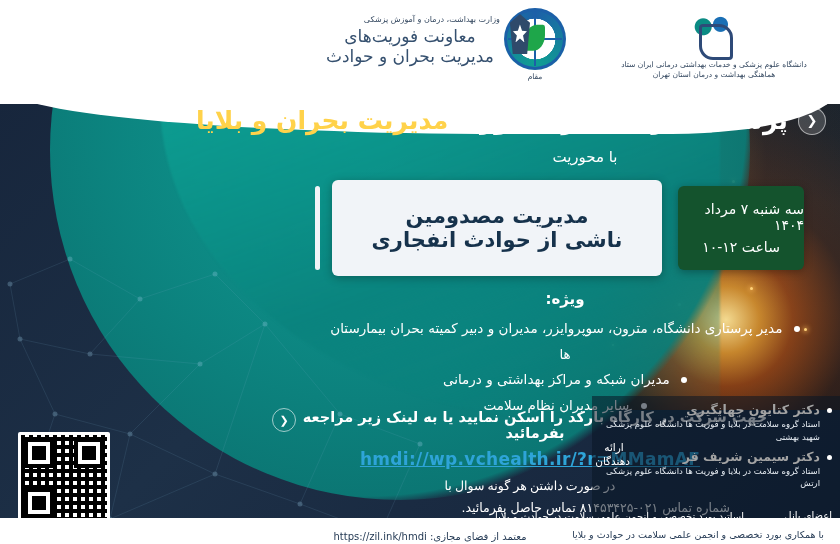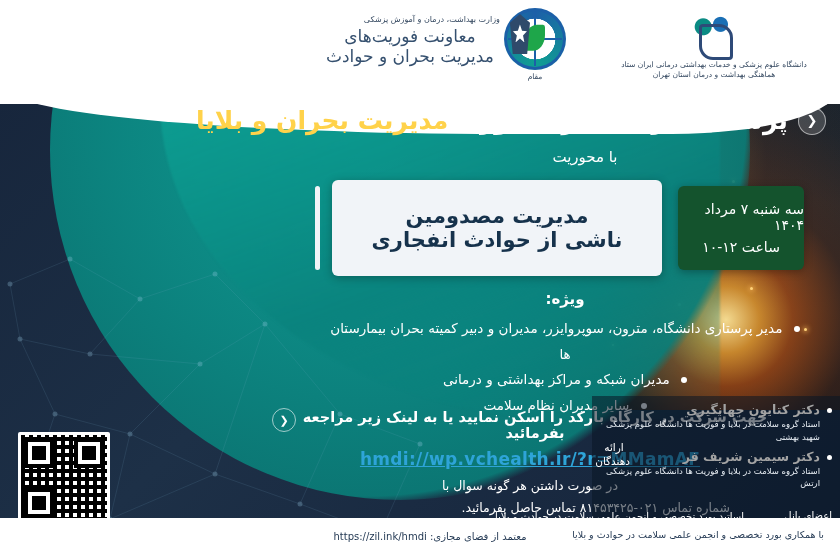--- a/index.html
+++ b/index.html
@@ -366,20 +366,21 @@
   }
   .contact1 {
     position: absolute;
     top: 478px;
     right: 110px;
     width: 400px;
     text-align: center;
     color: #ffffff;
     font-size: 12.5px;
     direction: rtl;
+    font-family: Liberation Serif, serif;
   }
   .contact2 {
     position: absolute;
     top: 500px;
     right: 110px;
     width: 400px;
     color: #ffffff;
     font-size: 12.5px;
     direction: rtl;
   }

